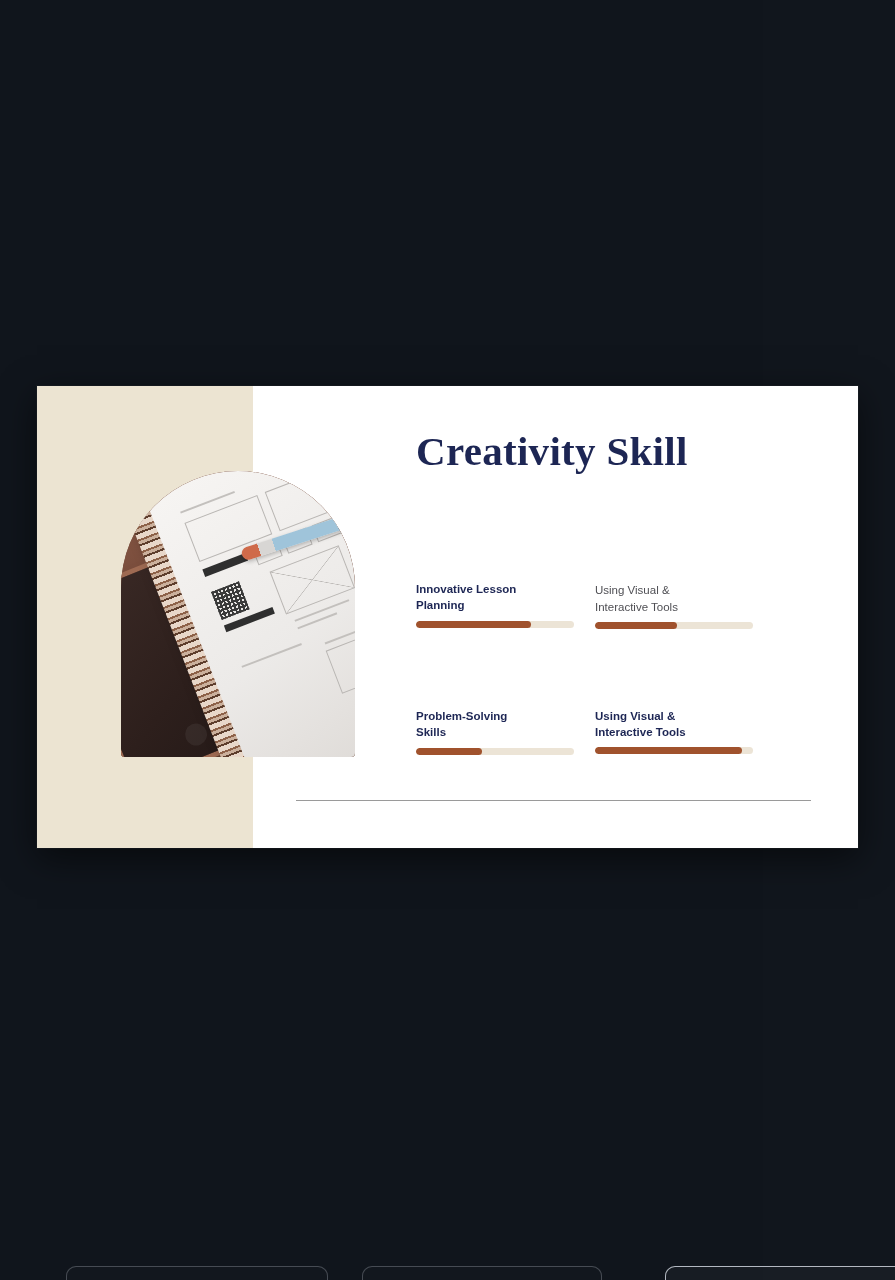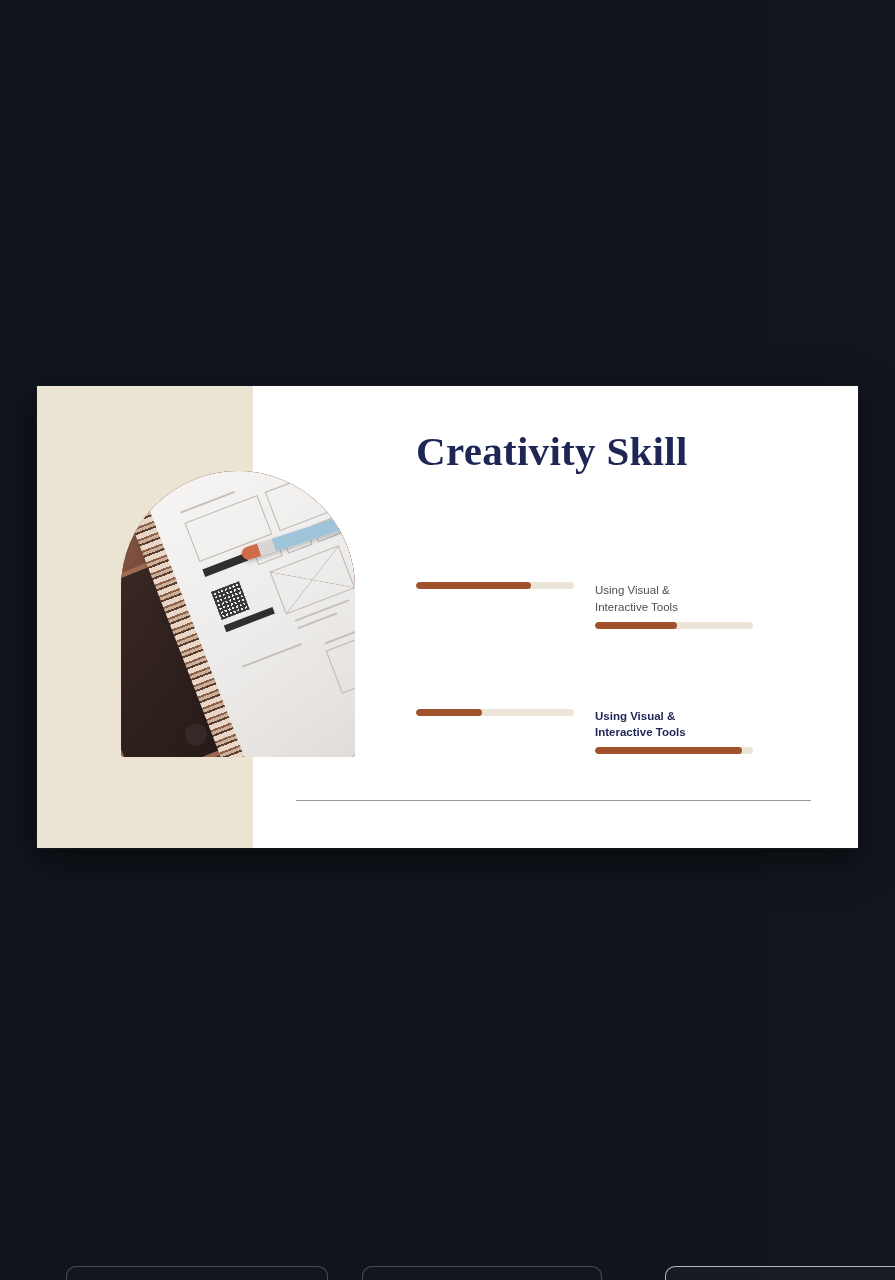--- a/index.html
+++ b/index.html
@@ -250,34 +250,38 @@
 
         <div class="ph-pen"></div>
       </div>
     </div>
 
     <div class="slide-title">Creativity Skill</div>
 
     <div class="skills-grid">
 
       <div class="skill r0 c0">
+        <div class="skill-label bold">Innovative Lesson
+Planning</div>
         <div class="skill-track">
           <div class="skill-fill" style="width: 73%;"></div>
         </div>
       </div>
 
       <div class="skill r0 c1">
         <div class="skill-label regular">Using Visual &amp;
 Interactive Tools</div>
         <div class="skill-track">
           <div class="skill-fill" style="width: 52%;"></div>
         </div>
       </div>
 
       <div class="skill r1 c0">
+        <div class="skill-label bold">Problem-Solving
+Skills</div>
         <div class="skill-track">
           <div class="skill-fill" style="width: 42%;"></div>
         </div>
       </div>
 
       <div class="skill r1 c1">
         <div class="skill-label bold">Using Visual &amp;
 Interactive Tools</div>
         <div class="skill-track">
           <div class="skill-fill" style="width: 93%;"></div>

